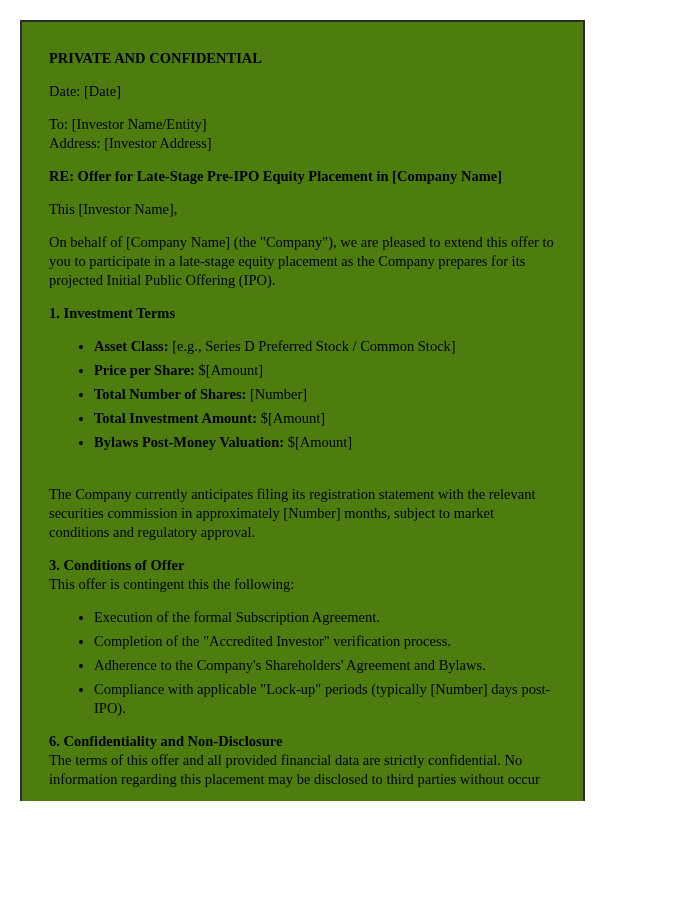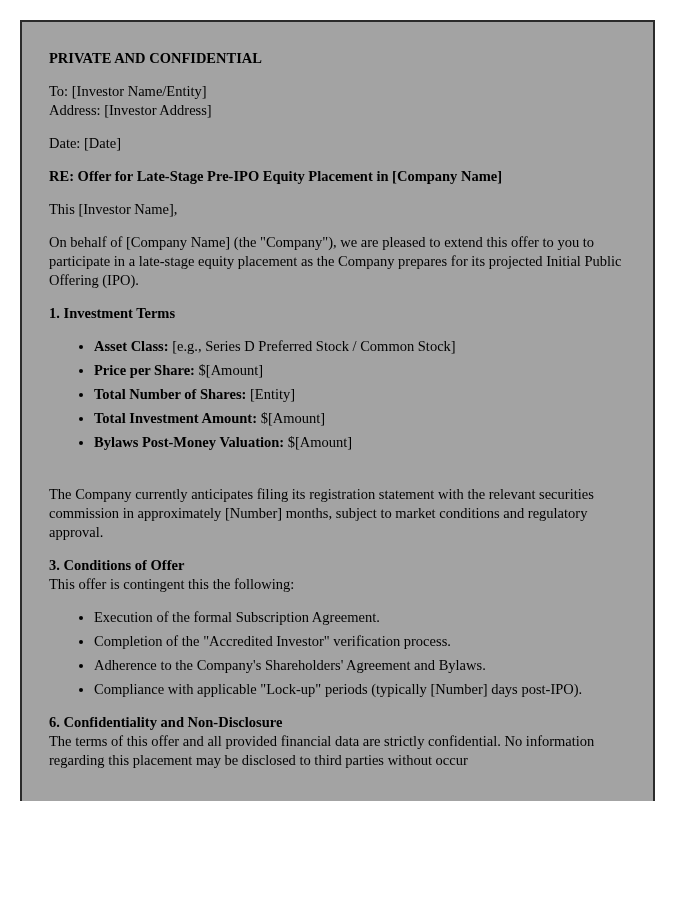--- a/index.html
+++ b/index.html
@@ -10,28 +10,28 @@
     width: 700px;
     height: 900px;
     background: #ffffff;
     position: relative;
     overflow: hidden;
   }
   .doc {
     position: absolute;
     top: 20px;
     left: 20px;
-    width: 635px;
+    width: 565px;
     height: 781px;
     box-sizing: border-box;
     border: 2px solid #2b2b2b;
     border-bottom: none;
     padding: 13px 27px 0 27px;
     overflow: hidden;
-    background: #a3a3a3;
+    background: #4d7c0f;
     font-family: "Liberation Serif", "DejaVu Serif", serif;
     font-size: 14.5px;
     line-height: 19px;
     color: #000000;
   }
   .doc p {
     margin: 14px 0;
   }
   .doc ul {
     margin: 14px 0;
@@ -48,39 +48,39 @@
 </style>
 </head>
 <body>
 
 <div class="doc">
 
   <p>
     <strong>PRIVATE AND CONFIDENTIAL</strong>
   </p>
 
+  <p>Date: [Date]</p>
+
   <p><span>To: [Investor Name/Entity]</span><br><span>Address: [Investor Address]</span></p>
-
-  <p>Date: [Date]</p>
 
   <p>
     <strong>RE: Offer for Late-Stage Pre-IPO Equity Placement in [Company Name]</strong>
   </p>
 
   <p>This [Investor Name],</p>
 
   <p>On behalf of [Company Name] (the "Company"), we are pleased to extend this offer to you to participate in a late-stage equity placement as the Company prepares for its projected Initial Public Offering (IPO).</p>
 
   <p>
     <strong>1. Investment Terms</strong>
   </p>
   <ul>
     <li><strong>Asset Class:</strong><span> [e.g., Series D Preferred Stock / Common Stock]</span></li>
     <li><strong>Price per Share:</strong><span> $[Amount]</span></li>
-    <li><strong>Total Number of Shares:</strong><span> [Entity]</span></li>
+    <li><strong>Total Number of Shares:</strong><span> [Number]</span></li>
     <li><strong>Total Investment Amount:</strong><span> $[Amount]</span></li>
     <li><strong>Bylaws Post-Money Valuation:</strong><span> $[Amount]</span></li>
   </ul>
 
   <p><br><span>The Company currently anticipates filing its registration statement with the relevant securities commission in approximately [Number] months, subject to market conditions and regulatory approval.</span></p>
 
   <p><strong>3. Conditions of Offer</strong><br><span>This offer is contingent this the following:</span></p>
   <ul>
     <li>Execution of the formal Subscription Agreement.</li>
     <li>Completion of the "Accredited Investor" verification process.</li>

